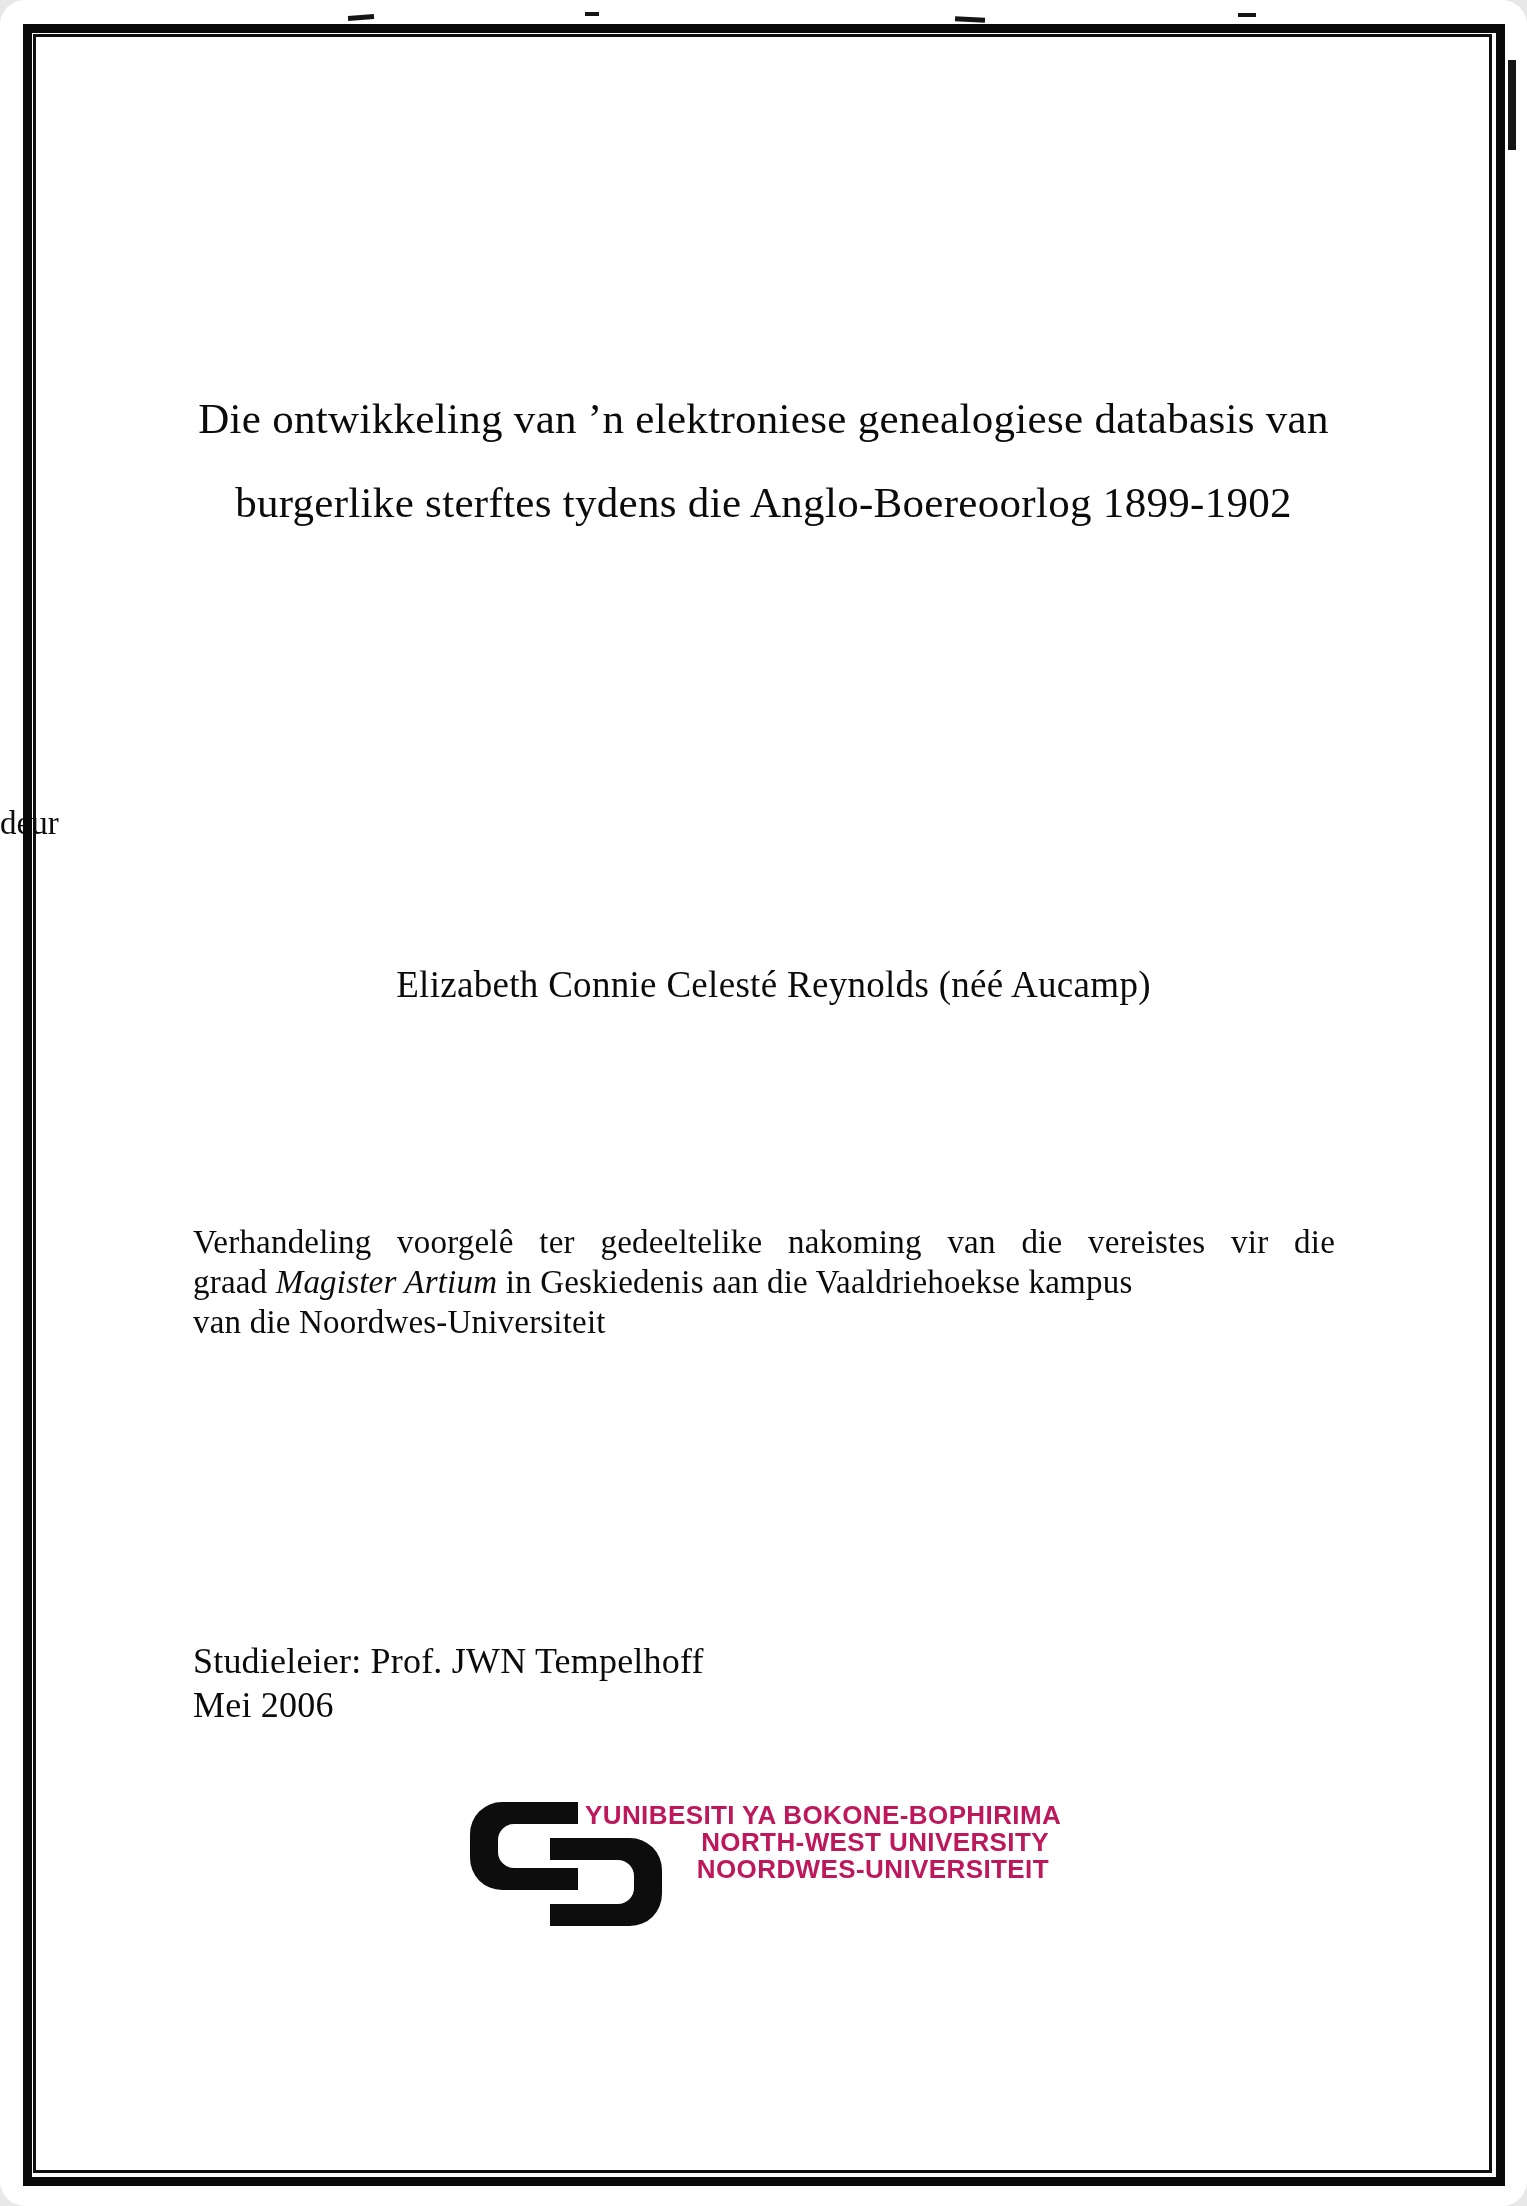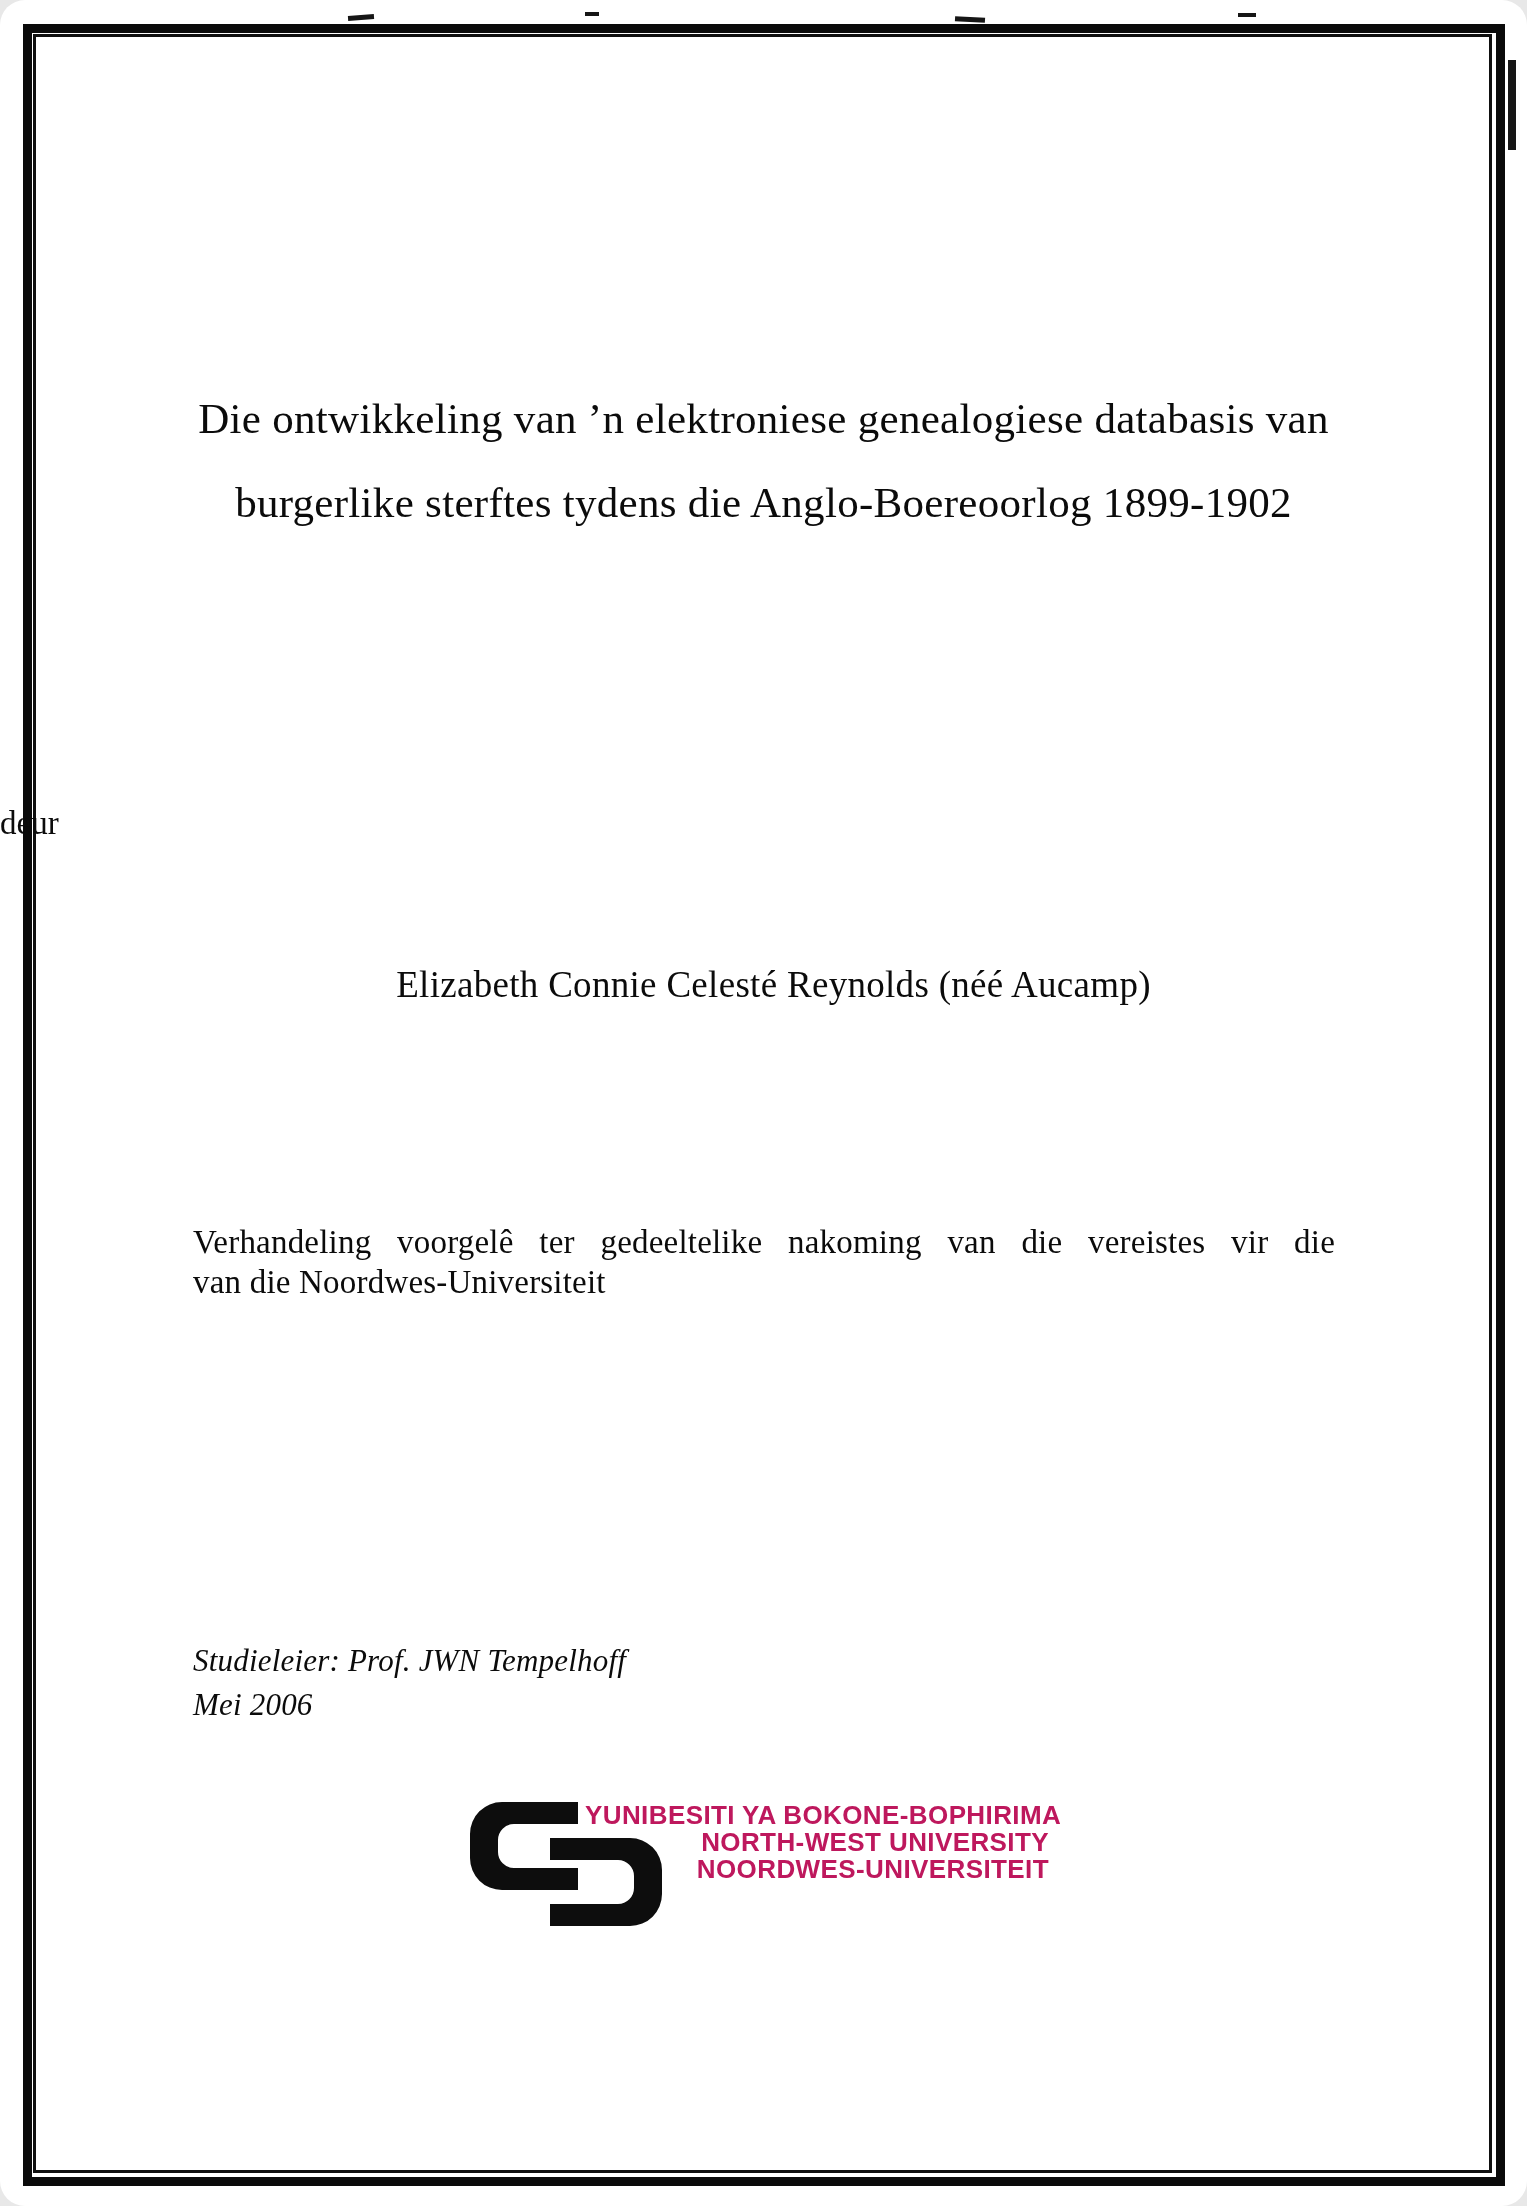--- a/index.html
+++ b/index.html
@@ -63,24 +63,23 @@
   .description .justified {
     text-align: justify;
     text-align-last: justify;
   }
   .description .italic {
     font-style: italic;
   }
   .supervisor-block {
     position: absolute;
     left: 193px; top: 1639px;
-    font-size: 31px;
+    font-size: 36px;
     line-height: 44px;
     letter-spacing: 0.2px;
-    font-style: italic;
   }
   .logo {
     position: absolute;
     left: 466px; top: 1796px;
     width: 620px; height: 140px;
   }
   .logo-mark {
     position: absolute;
     left: 0; top: 2px;
     width: 200px; height: 132px;
@@ -127,20 +126,21 @@
     <div>Die ontwikkeling van ’n elektroniese genealogiese databasis van</div>
     <div>burgerlike sterftes tydens die Anglo-Boereoorlog 1899-1902</div>
   </div>
 
   <div class="byline">deur</div>
 
   <div class="author">Elizabeth Connie Celesté Reynolds (néé Aucamp)</div>
 
   <div class="description">
     <div class="justified">Verhandeling voorgelê ter gedeeltelike nakoming van die vereistes vir die</div>
+    <div><span>graad </span><span class="italic">Magister Artium</span><span> in Geskiedenis aan die Vaaldriehoekse kampus</span></div>
     <div>van die Noordwes-Universiteit</div>
   </div>
 
   <div class="supervisor-block">
     <div>Studieleier: Prof. JWN Tempelhoff</div>
     <div>Mei 2006</div>
   </div>
 
   <div class="logo">
     <svg class="logo-mark" viewBox="0 0 200 132" xmlns="http://www.w3.org/2000/svg" aria-hidden="true">

